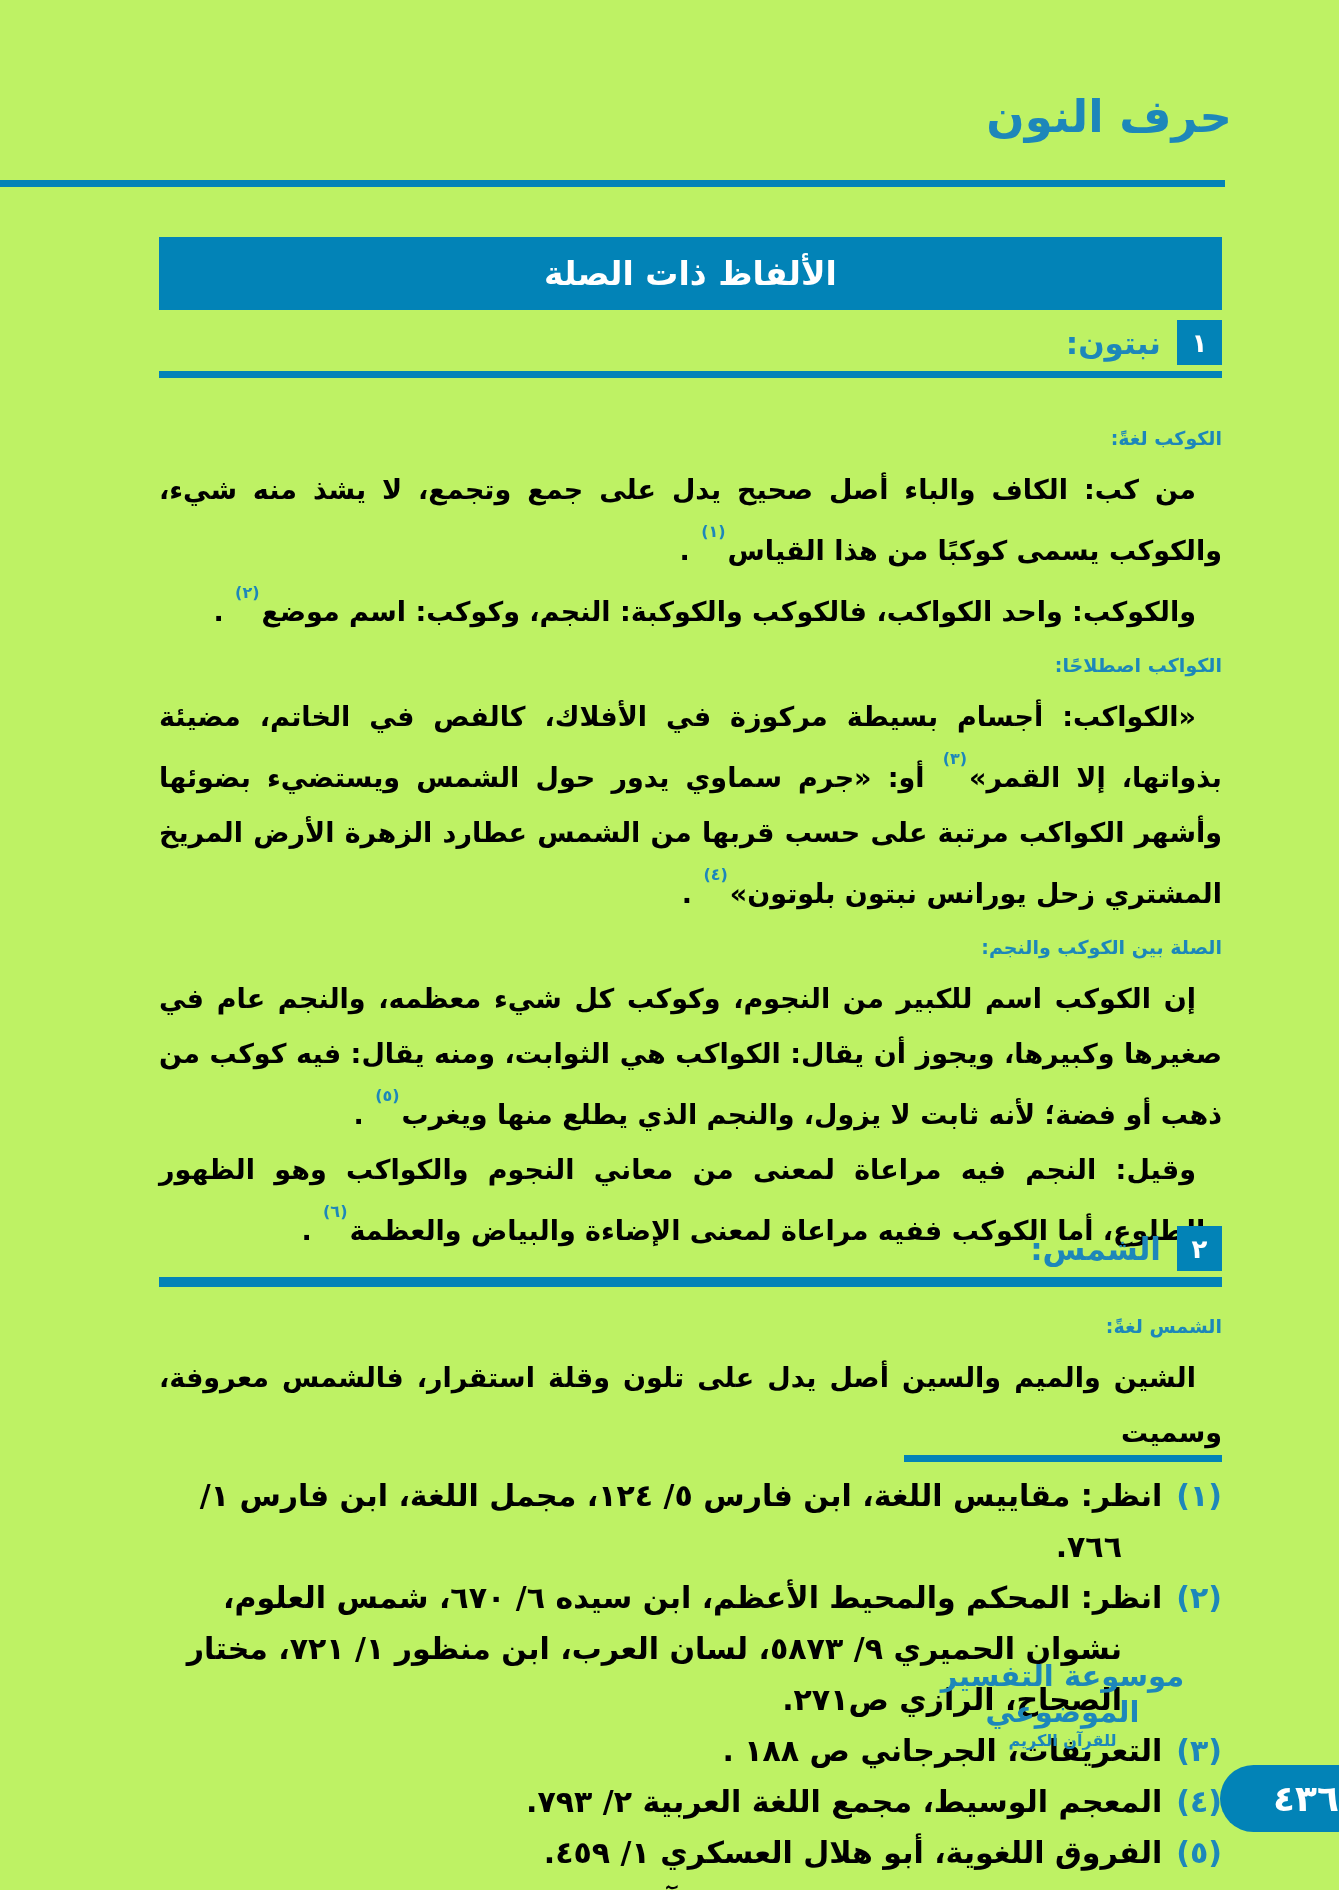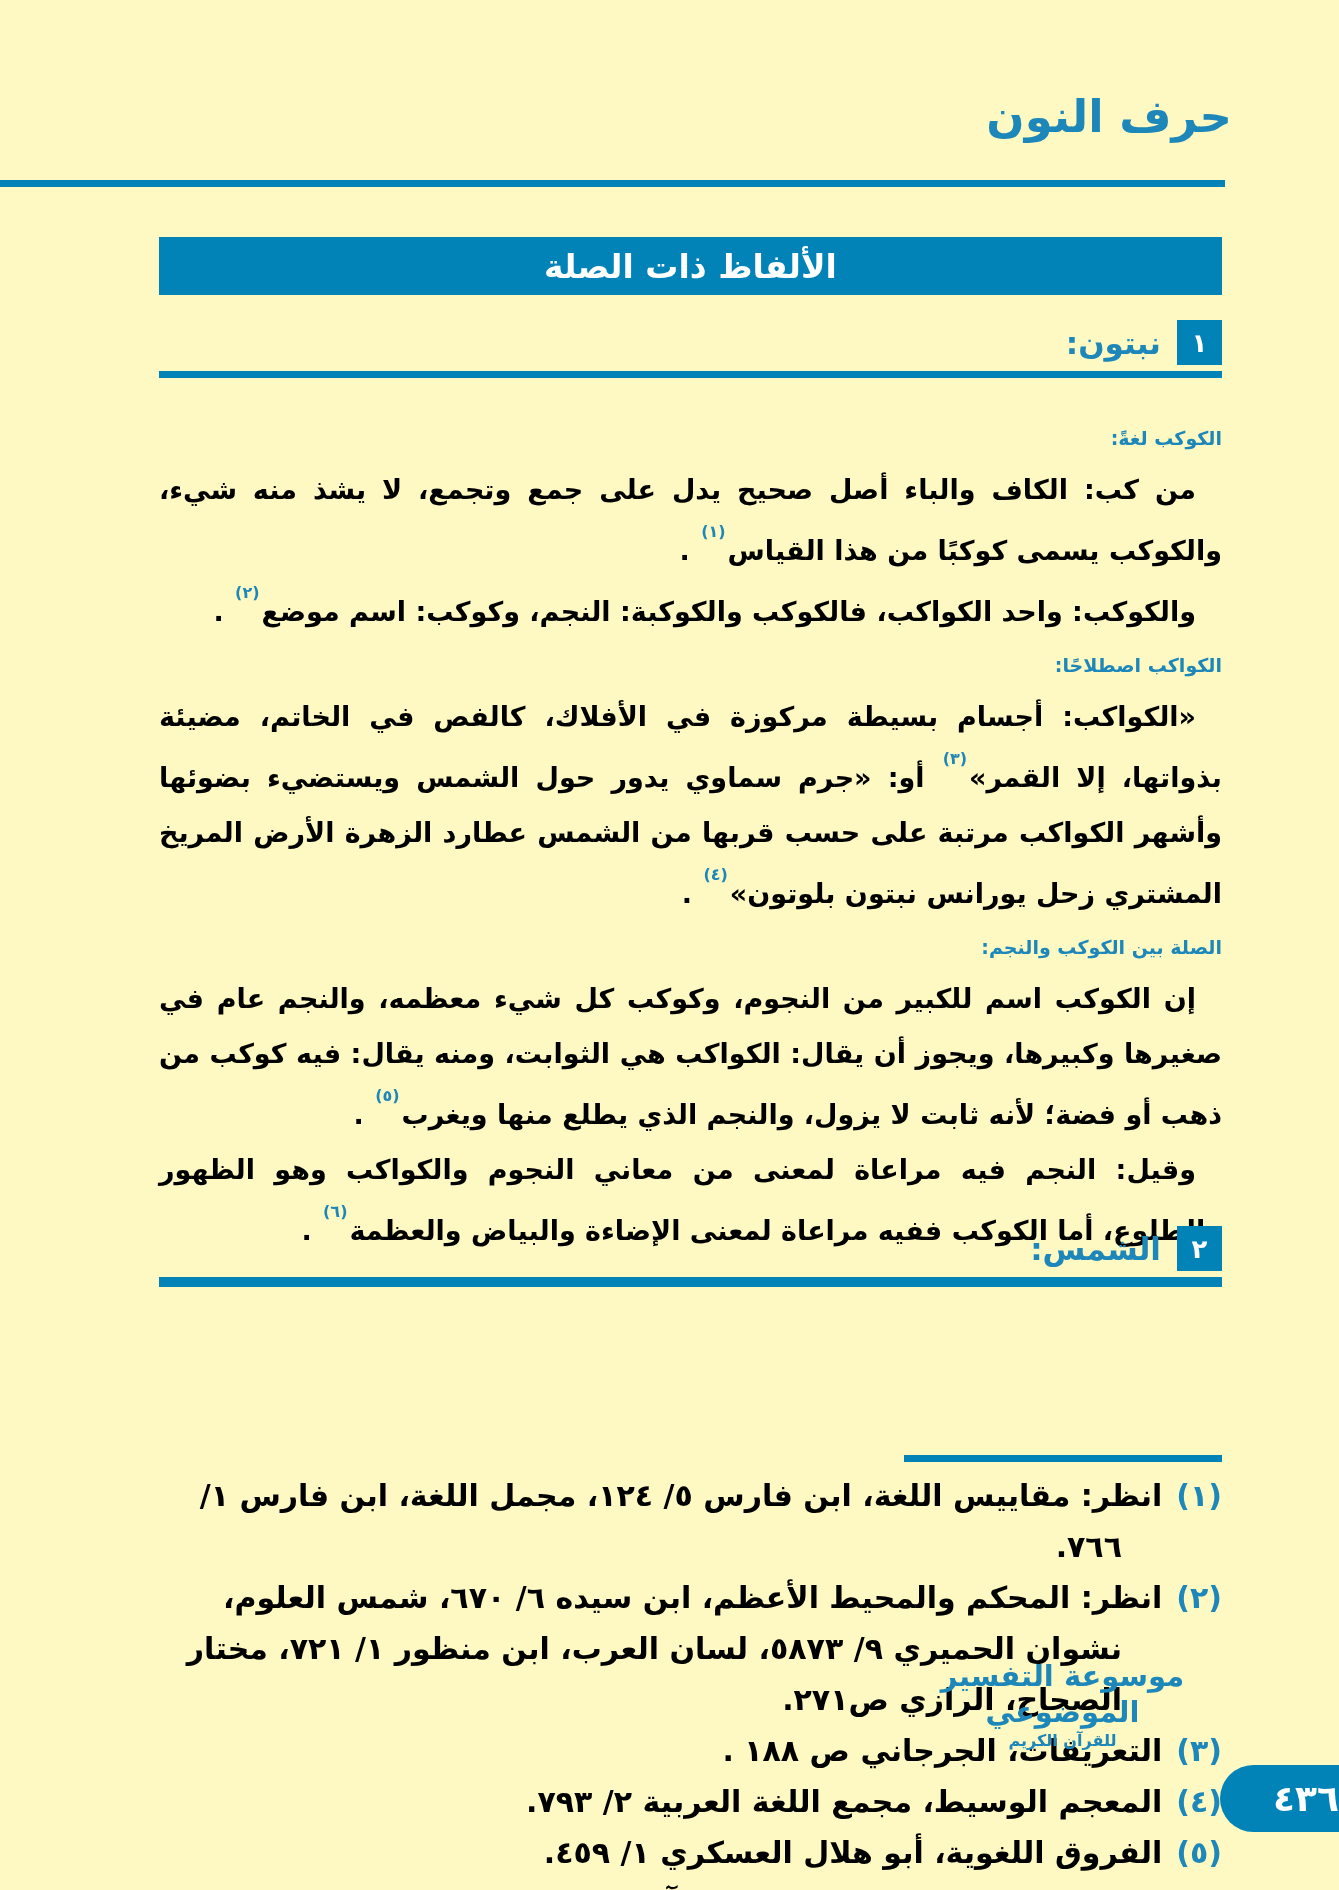--- a/index.html
+++ b/index.html
@@ -3,35 +3,35 @@
 <meta charset="utf-8">
 <style>
   * { margin:0; padding:0; box-sizing:border-box; }
   html,body { background:#ffffff; }
   body {
     width:1339px; height:1890px;
     font-family:"DejaVu Sans", sans-serif;
   }
   .page {
     position:relative; width:1339px; height:1890px;
-    background:#fef9c3; overflow:hidden; direction:rtl;margin-left:16px;
+    background:#bef264; overflow:hidden; direction:rtl;margin-left:16px;
   }
   
   .chapter-head {
     position:absolute; top:90px; right:107px;
     color:#1d87ba; font-size:45px; font-weight:bold;
     letter-spacing:-1px;
   }
   .chapter-rule {
     position:absolute; top:180px; left:0; width:1225px; height:7px;
     background:#0283b7;
   }
   
   .title-bar {
-    position:absolute; top:237px; right:117px; width:1063px; height:58px;
+    position:absolute; top:237px; right:117px; width:1063px; height:73px;
     background:#0283b7; color:#ffffff;
     display:flex; align-items:center; justify-content:center;
     font-size:33px; font-weight:bold;
   }
   
   .section-head { position:absolute; right:117px; width:1063px; }
   .section-head.sec1 { top:320px; }
   .section-head.sec2 { top:1226px; }
   .head-row { display:flex; align-items:center; gap:16px; }
   .num-box {
@@ -123,20 +123,24 @@
   </div>
 
   <div class="section-head sec2">
     <div class="head-row">
       <div class="num-box">٢</div>
       <div class="sec-title">الشمس:</div>
     </div>
     <div class="sec-rule"></div>
   </div>
 
+  <div class="body-block block-b">
+    <div class="sub">الشمس لغةً:</div>
+    <p class="para"><span>الشين والميم والسين أصل يدل على تلون وقلة استقرار، فالشمس معروفة، وسميت</span></p>
+  </div>
 
   <div class="fn-rule"></div>
 
   <div class="footnotes">
     <div class="fn"><span class="fn-num">(١)</span><span>انظر: مقاييس اللغة، ابن فارس ٥/ ١٢٤، مجمل اللغة، ابن فارس ١/ ٧٦٦.</span></div>
     <div class="fn"><span class="fn-num">(٢)</span><span>انظر: المحكم والمحيط الأعظم، ابن سيده ٦/ ٦٧٠، شمس العلوم، نشوان الحميري ٩/ ٥٨٧٣، لسان العرب، ابن منظور ١/ ٧٢١، مختار الصحاح، الرازي ص٢٧١.</span></div>
     <div class="fn"><span class="fn-num">(٣)</span><span>التعريفات، الجرجاني ص ١٨٨ .</span></div>
     <div class="fn"><span class="fn-num">(٤)</span><span>المعجم الوسيط، مجمع اللغة العربية ٢/ ٧٩٣.</span></div>
     <div class="fn"><span class="fn-num">(٥)</span><span>الفروق اللغوية، أبو هلال العسكري ١/ ٤٥٩.</span></div>
     <div class="fn"><span class="fn-num">(٦)</span><span>انظر: بصائر ذوي التمييز، الفيروزآبادي ٥/ ٢٠.</span></div>

